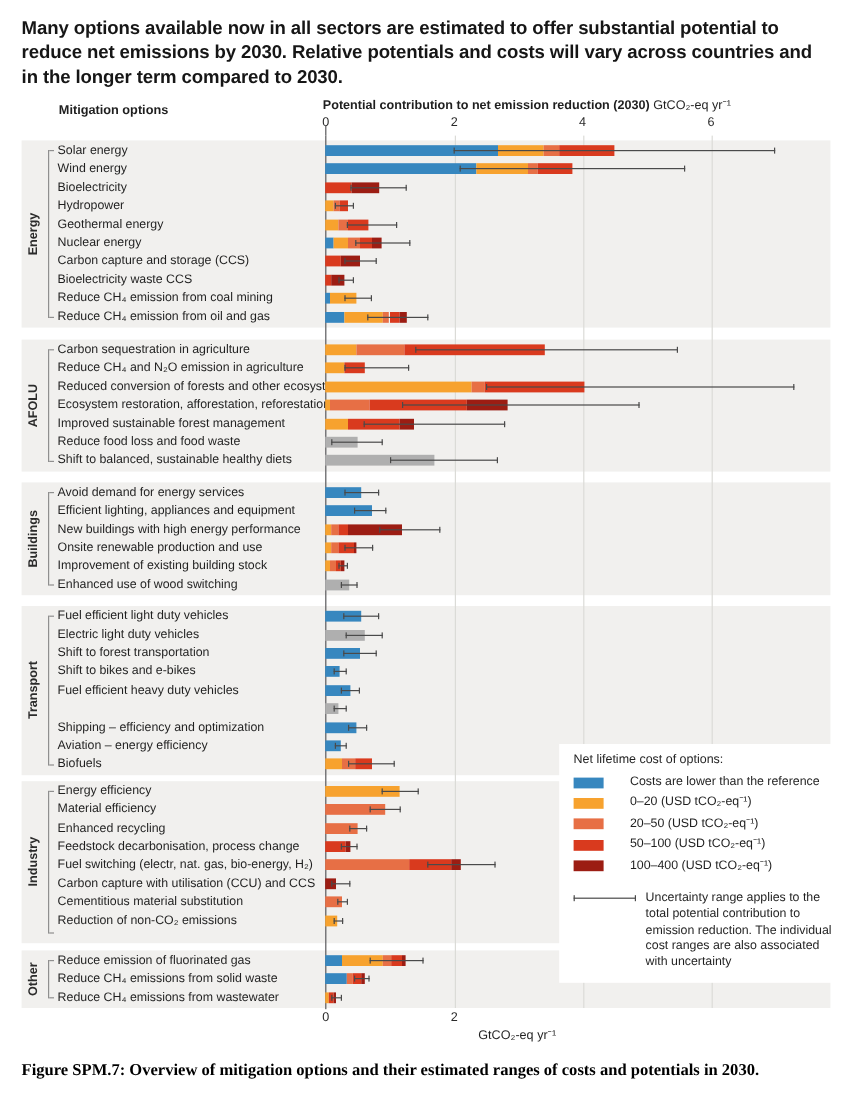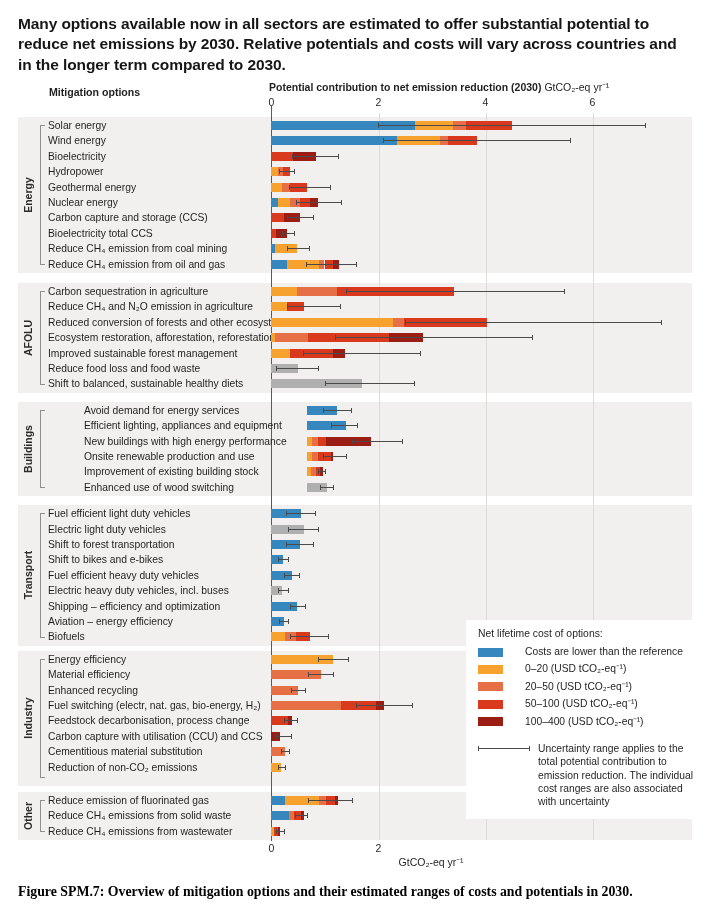--- a/index.html
+++ b/index.html
@@ -128,21 +128,21 @@
             <div class="seg" style="left: 292.055px; width: 8.025px; background: rgb(156, 29, 19);"></div>
             <div class="err" style="left: 277.61px; width: 46.01px;"></div>
           </div>
           <div class="row">
             <div class="opt-label">Carbon capture and storage (CCS)</div>
             <div class="seg" style="left: 253px; width: 13.375px; background: rgb(217, 58, 30);"></div>
             <div class="seg" style="left: 266.375px; width: 16.05px; background: rgb(156, 29, 19);"></div>
             <div class="err" style="left: 269.05px; width: 26.75px;"></div>
           </div>
           <div class="row">
-            <div class="opt-label">Bioelectricity total CCS</div>
+            <div class="opt-label">Bioelectricity waste CCS</div>
             <div class="seg" style="left: 253px; width: 5.35px; background: rgb(217, 58, 30);"></div>
             <div class="seg" style="left: 258.35px; width: 10.7px; background: rgb(156, 29, 19);"></div>
             <div class="err" style="left: 263.7px; width: 13.375px;"></div>
           </div>
           <div class="row">
             <div class="opt-label">Reduce CH₄ emission from coal mining</div>
             <div class="seg" style="left: 253px; width: 4.28px; background: rgb(55, 135, 191);"></div>
             <div class="seg" style="left: 257.28px; width: 21.4px; background: rgb(247, 162, 46);"></div>
             <div class="err" style="left: 269.05px; width: 22.47px;"></div>
           </div>
@@ -198,21 +198,21 @@
             <div class="opt-label">Reduce food loss and food waste</div>
             <div class="seg" style="left: 253px; width: 27.285px; background: rgb(175, 175, 175);"></div>
             <div class="err" style="left: 258.35px; width: 42.8px;"></div>
           </div>
           <div class="row">
             <div class="opt-label">Shift to balanced, sustainable healthy diets</div>
             <div class="seg" style="left: 253px; width: 90.95px; background: rgb(175, 175, 175);"></div>
             <div class="err" style="left: 306.5px; width: 90.95px;"></div>
           </div>
         </div>
-        <div class="block" style="height: 94.4px; margin-bottom: 9px; padding-left: 36px;">
+        <div class="block" style="height: 94.4px; margin-bottom: 9px;">
           <div class="sector-label">Buildings</div>
           <div class="bracket"></div>
           <div class="row">
             <div class="opt-label">Avoid demand for energy services</div>
             <div class="seg" style="left: 253px; width: 29.96px; background: rgb(55, 135, 191);"></div>
             <div class="err" style="left: 269.05px; width: 29.425px;"></div>
           </div>
           <div class="row">
             <div class="opt-label">Efficient lighting, appliances and equipment</div>
             <div class="seg" style="left: 253px; width: 38.52px; background: rgb(55, 135, 191);"></div>
@@ -270,21 +270,20 @@
             <div class="opt-label">Shift to bikes and e-bikes</div>
             <div class="seg" style="left: 253px; width: 11.77px; background: rgb(55, 135, 191);"></div>
             <div class="err" style="left: 259.955px; width: 10.7px;"></div>
           </div>
           <div class="row">
             <div class="opt-label">Fuel efficient heavy duty vehicles</div>
             <div class="seg" style="left: 253px; width: 20.865px; background: rgb(55, 135, 191);"></div>
             <div class="err" style="left: 266.375px; width: 15.515px;"></div>
           </div>
           <div class="row">
-            <div class="opt-label">Electric heavy duty vehicles, incl. buses</div>
             <div class="seg" style="left: 253px; width: 11.235px; background: rgb(175, 175, 175);"></div>
             <div class="err" style="left: 259.955px; width: 10.7px;"></div>
           </div>
           <div class="row">
             <div class="opt-label">Shipping – efficiency and optimization</div>
             <div class="seg" style="left: 253px; width: 26.215px; background: rgb(55, 135, 191);"></div>
             <div class="err" style="left: 272.26px; width: 16.05px;"></div>
           </div>
           <div class="row">
             <div class="opt-label">Aviation – energy efficiency</div>
@@ -311,31 +310,31 @@
             <div class="opt-label">Material efficiency</div>
             <div class="seg" style="left: 253px; width: 49.755px; background: rgb(231, 111, 69);"></div>
             <div class="err" style="left: 289.915px; width: 26.215px;"></div>
           </div>
           <div class="row">
             <div class="opt-label">Enhanced recycling</div>
             <div class="seg" style="left: 253px; width: 26.75px; background: rgb(231, 111, 69);"></div>
             <div class="err" style="left: 272.795px; width: 14.98px;"></div>
           </div>
           <div class="row">
+            <div class="opt-label">Feedstock decarbonisation, process change</div>
+            <div class="seg" style="left: 253px; width: 16.585px; background: rgb(217, 58, 30);"></div>
+            <div class="seg" style="left: 269.585px; width: 4.28px; background: rgb(156, 29, 19);"></div>
+            <div class="err" style="left: 266.375px; width: 13.375px;"></div>
+          </div>
+          <div class="row">
             <div class="opt-label">Fuel switching (electr, nat. gas, bio-energy, H₂)</div>
             <div class="seg" style="left: 253px; width: 69.55px; background: rgb(231, 111, 69);"></div>
             <div class="seg" style="left: 322.55px; width: 35.31px; background: rgb(217, 58, 30);"></div>
             <div class="seg" style="left: 357.86px; width: 8.56px; background: rgb(156, 29, 19);"></div>
             <div class="err" style="left: 338.065px; width: 56.71px;"></div>
-          </div>
-          <div class="row">
-            <div class="opt-label">Feedstock decarbonisation, process change</div>
-            <div class="seg" style="left: 253px; width: 16.585px; background: rgb(217, 58, 30);"></div>
-            <div class="seg" style="left: 269.585px; width: 4.28px; background: rgb(156, 29, 19);"></div>
-            <div class="err" style="left: 266.375px; width: 13.375px;"></div>
           </div>
           <div class="row">
             <div class="opt-label">Carbon capture with utilisation (CCU) and CCS</div>
             <div class="seg" style="left: 253px; width: 9.095px; background: rgb(156, 29, 19);"></div>
             <div class="err" style="left: 258.35px; width: 15.515px;"></div>
           </div>
           <div class="row">
             <div class="opt-label">Cementitious material substitution</div>
             <div class="seg" style="left: 253px; width: 14.445px; background: rgb(231, 111, 69);"></div>
             <div class="err" style="left: 262.63px; width: 9.63px;"></div>

